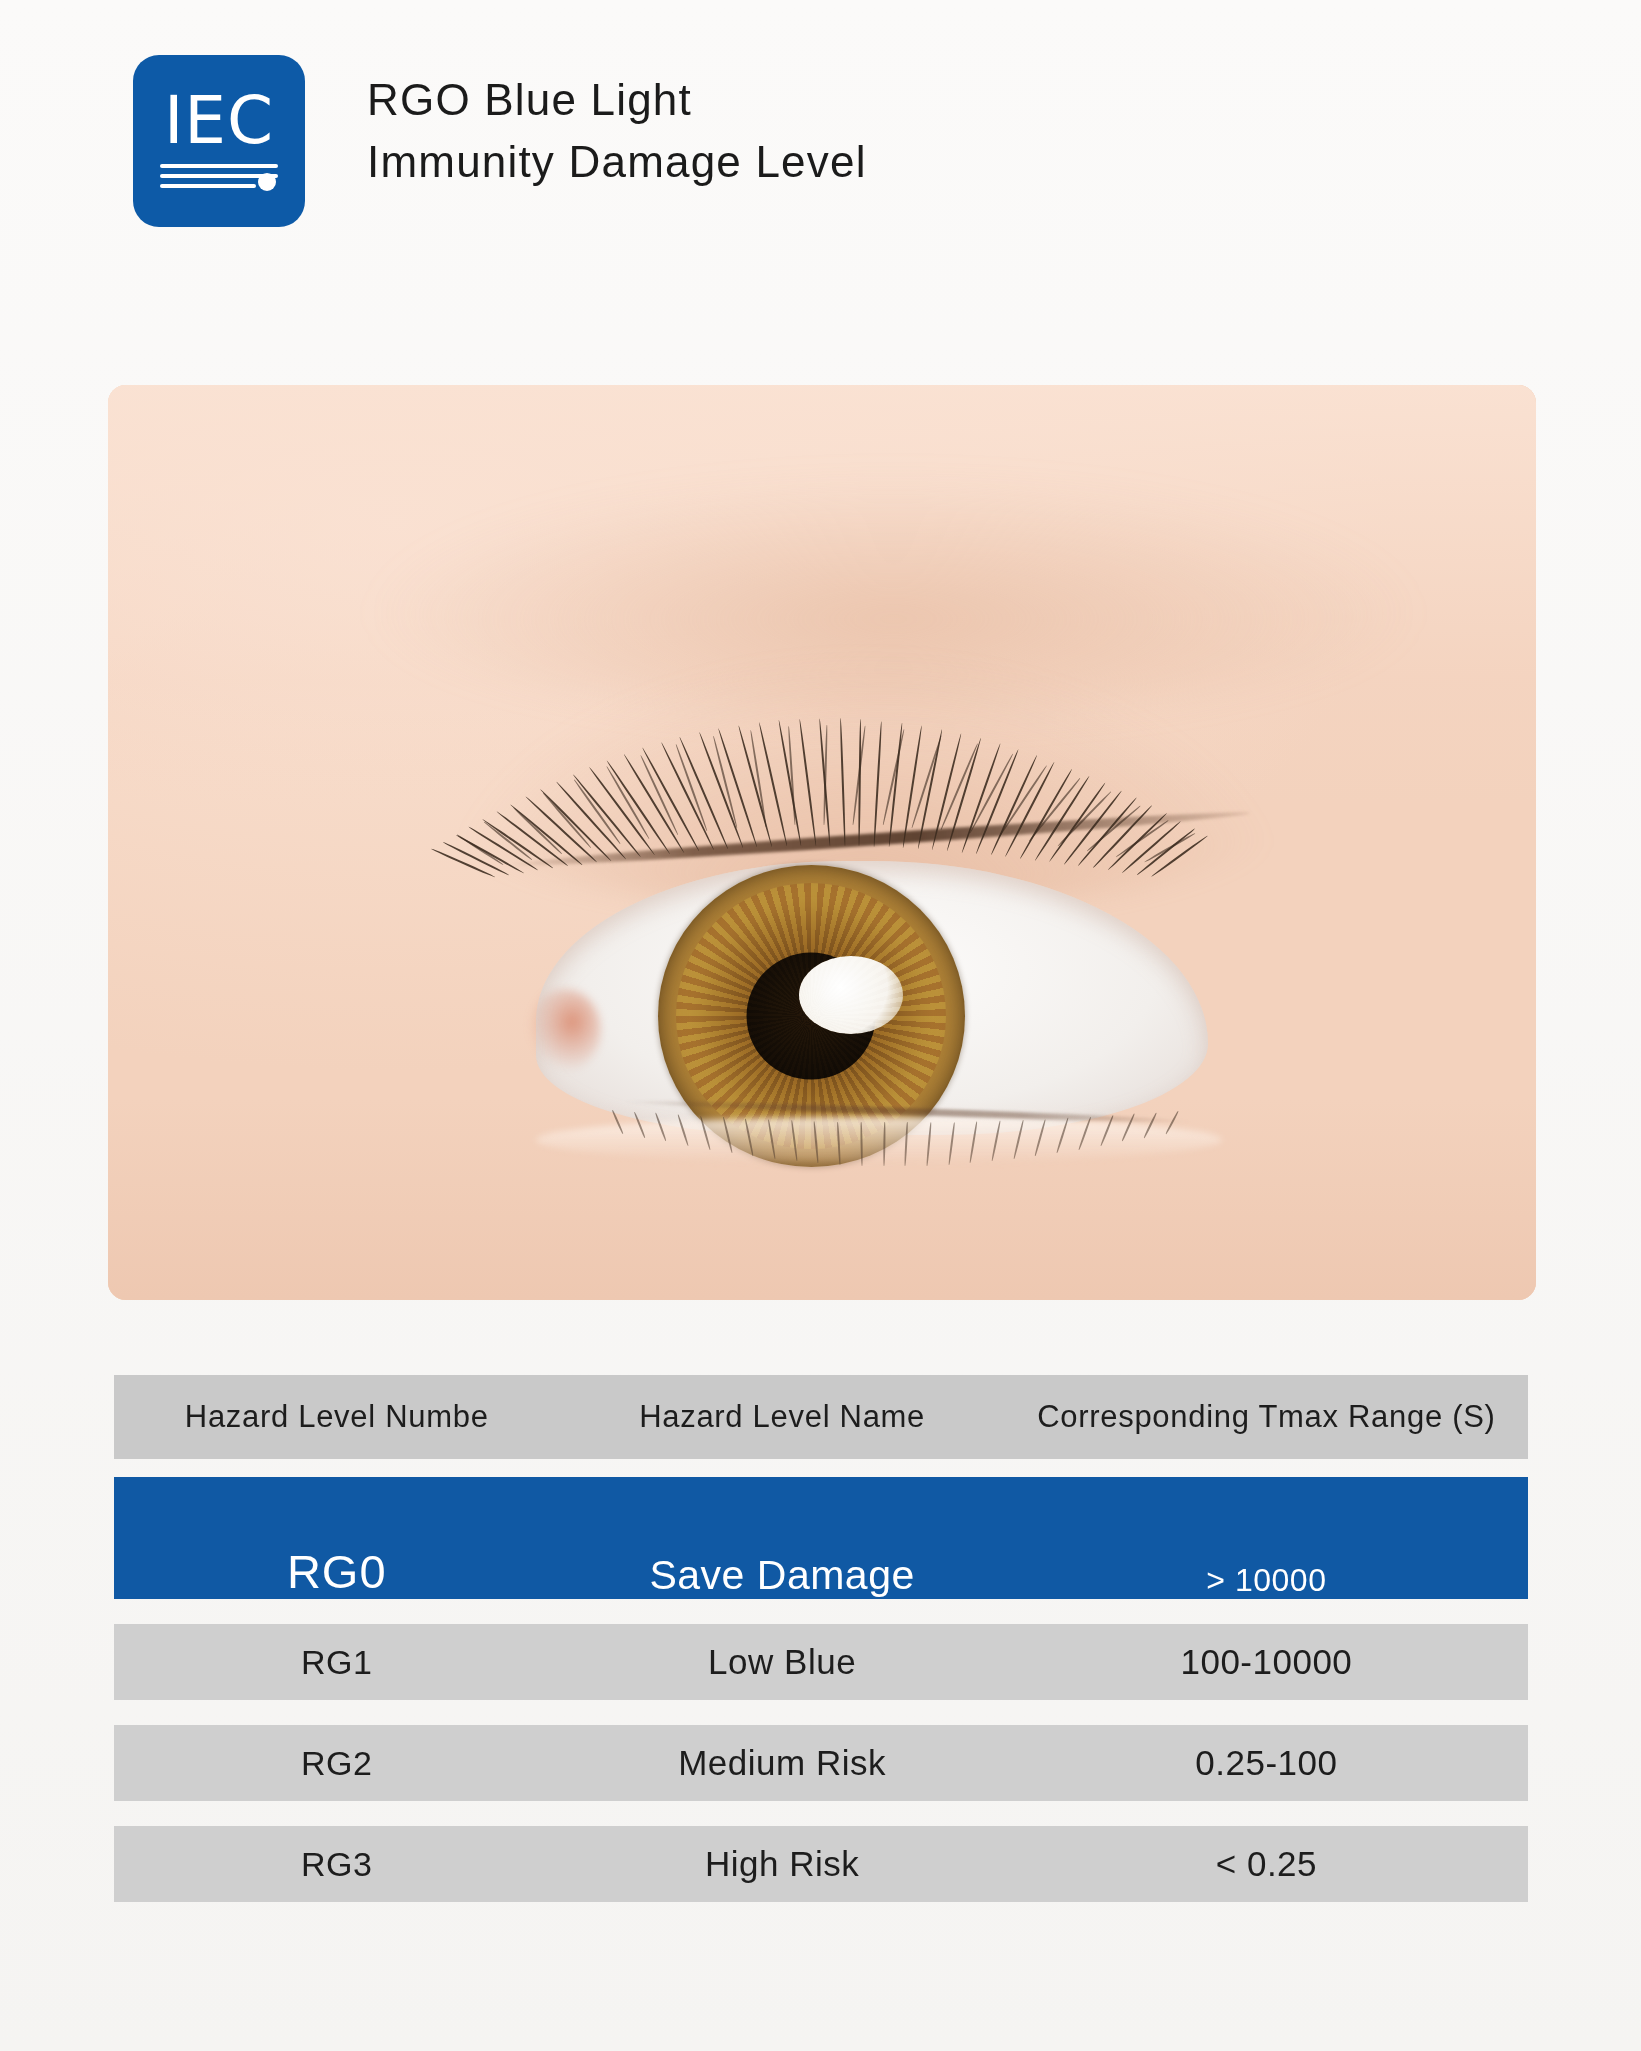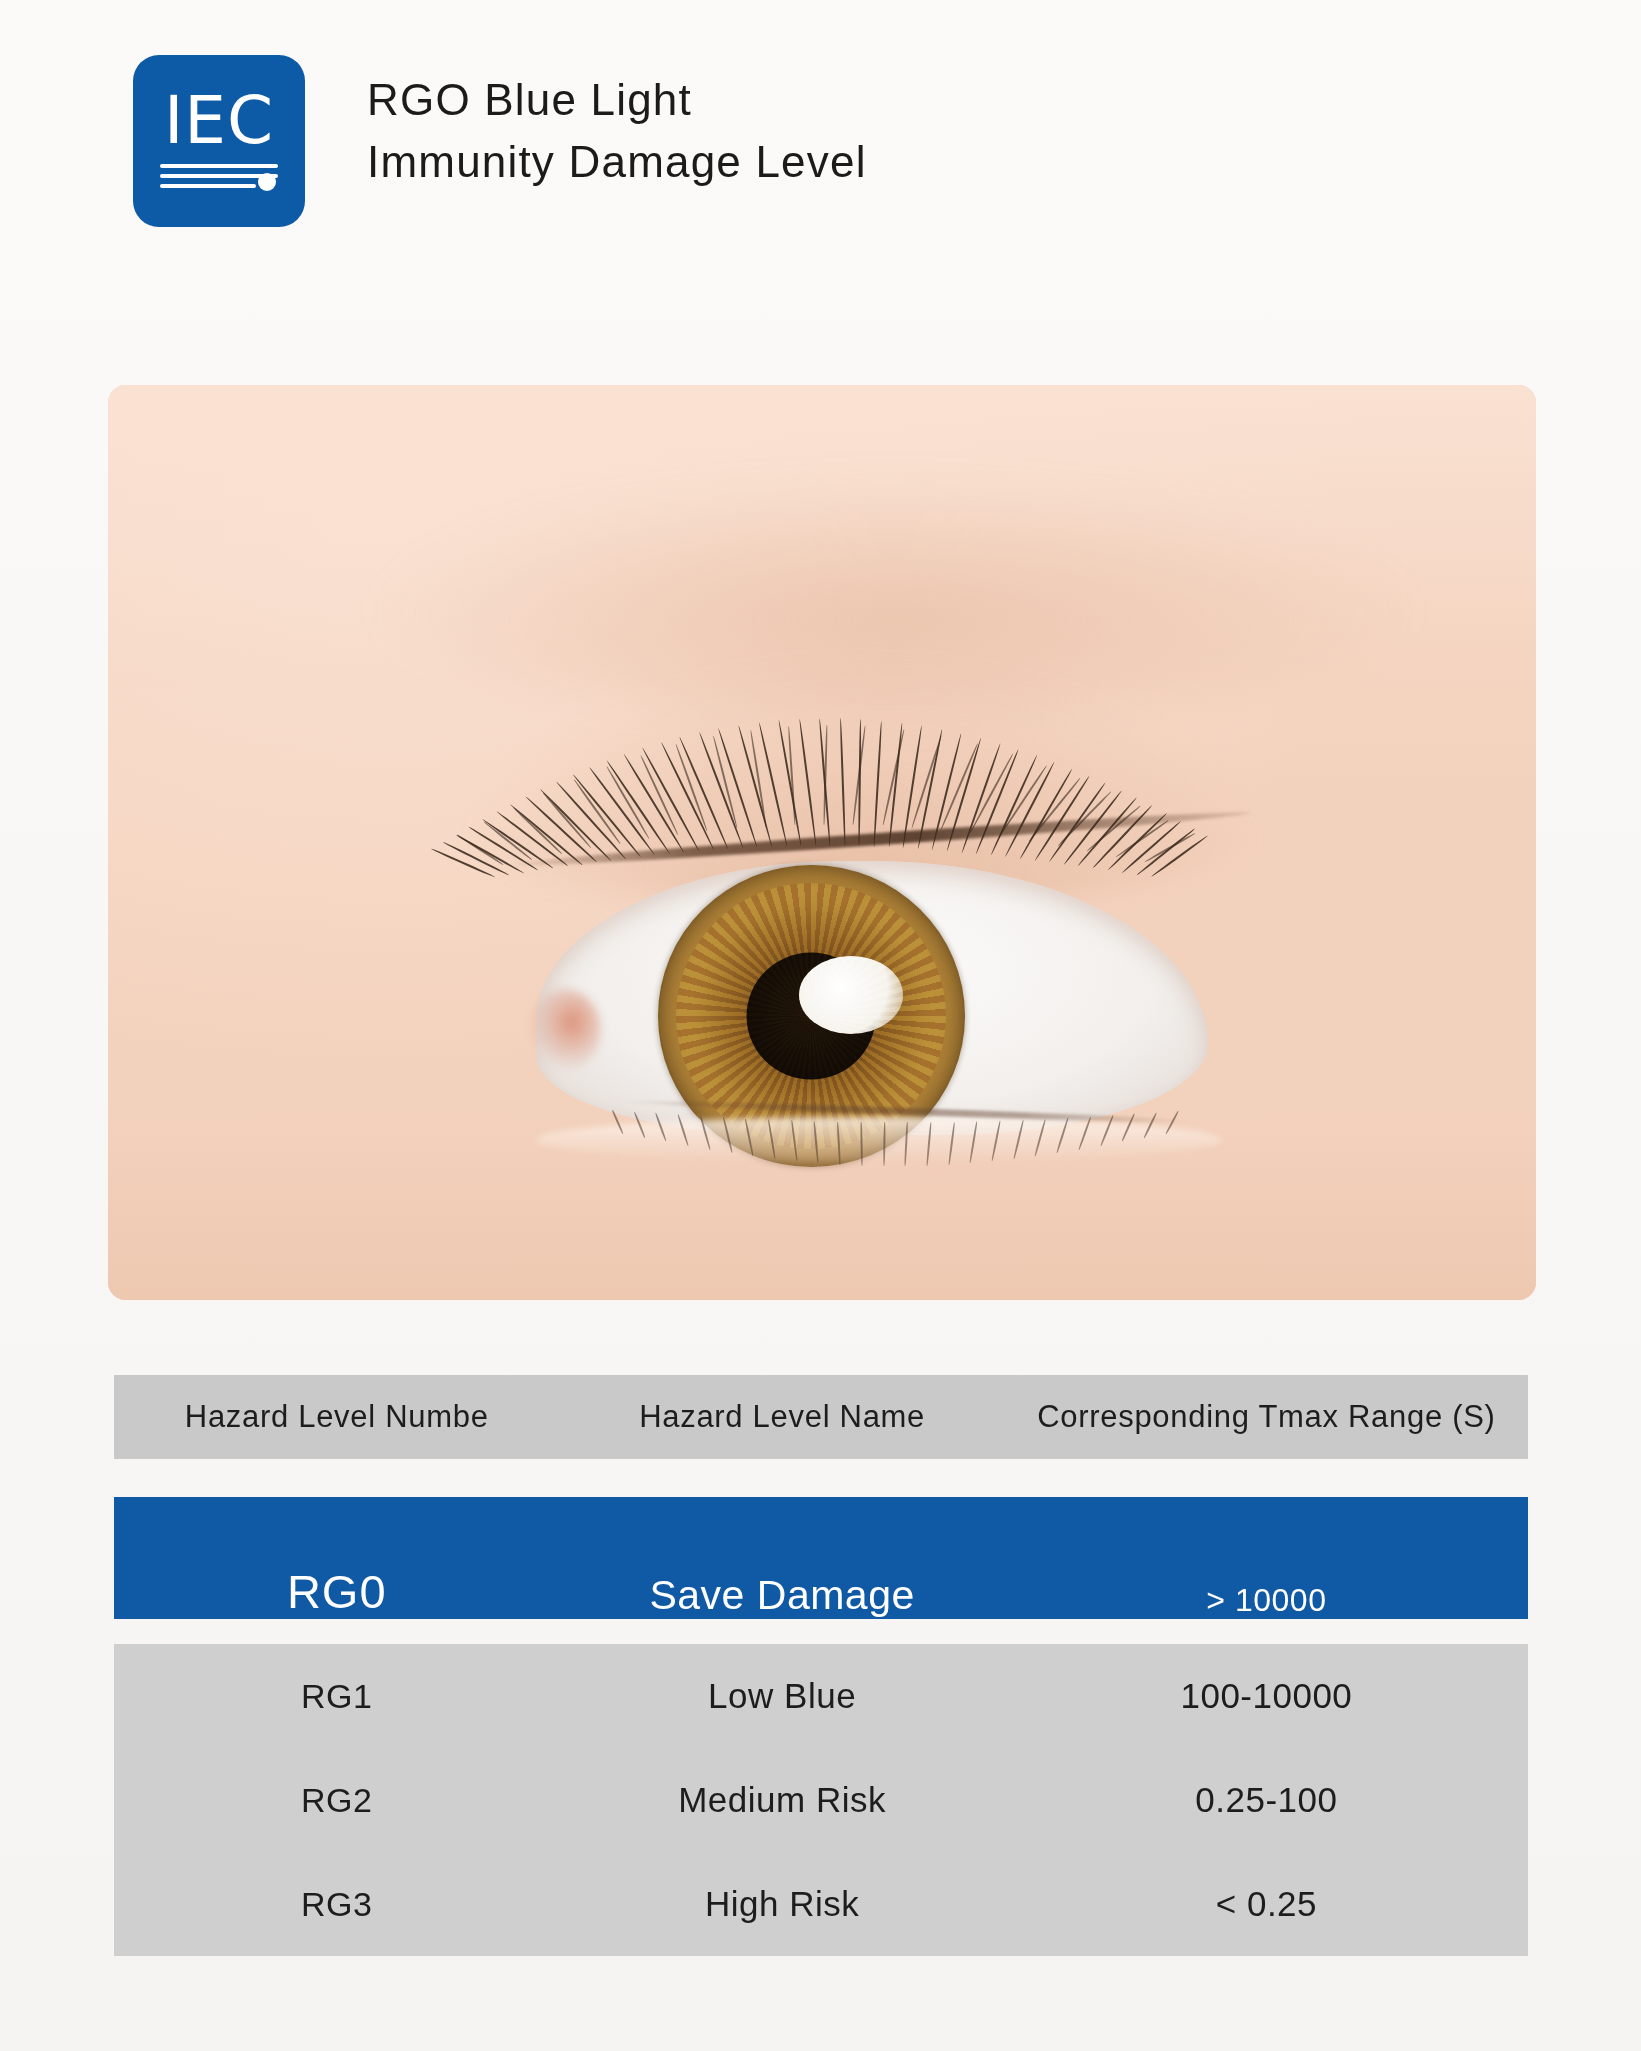--- a/index.html
+++ b/index.html
@@ -254,21 +254,21 @@
     white-space: nowrap;
     overflow: hidden;
   }
   .c1 { width: 31.5%; }
   .c2 { width: 31.5%; }
   .c3 { width: 37%; }
 
   .row-head {
     height: 84px;
     background: #c9c9c9;
-    margin-bottom: 38px;
+    margin-bottom: 18px;
   }
   .row-head .c {
     font-size: 31px;
     letter-spacing: 0.7px;
     color: #1d1d1d;
   }
 
   .row-hl {
     height: 122px;
     background: #1059a4;
@@ -276,22 +276,23 @@
     align-items: flex-end;
   }
   .row-hl .c {
     color: #ffffff;
   }
   .row-hl .c1 { font-size: 47px; letter-spacing: 1px; }
   .row-hl .c2 { font-size: 41px; letter-spacing: 0.5px; }
   .row-hl .c3 { font-size: 32px; letter-spacing: 0.5px; }
 
   .row-alt {
-    height: 104px;
+    height: 76px;
     background: #cfcfcf;
+    margin-bottom: 25px;
   }
   .row-alt .c {
     font-size: 35px;
     color: #1d1d1d;
     letter-spacing: 0.5px;
   }
   .row-alt .c1 { font-size: 34px; }
 </style>
 </head>
 <body>

